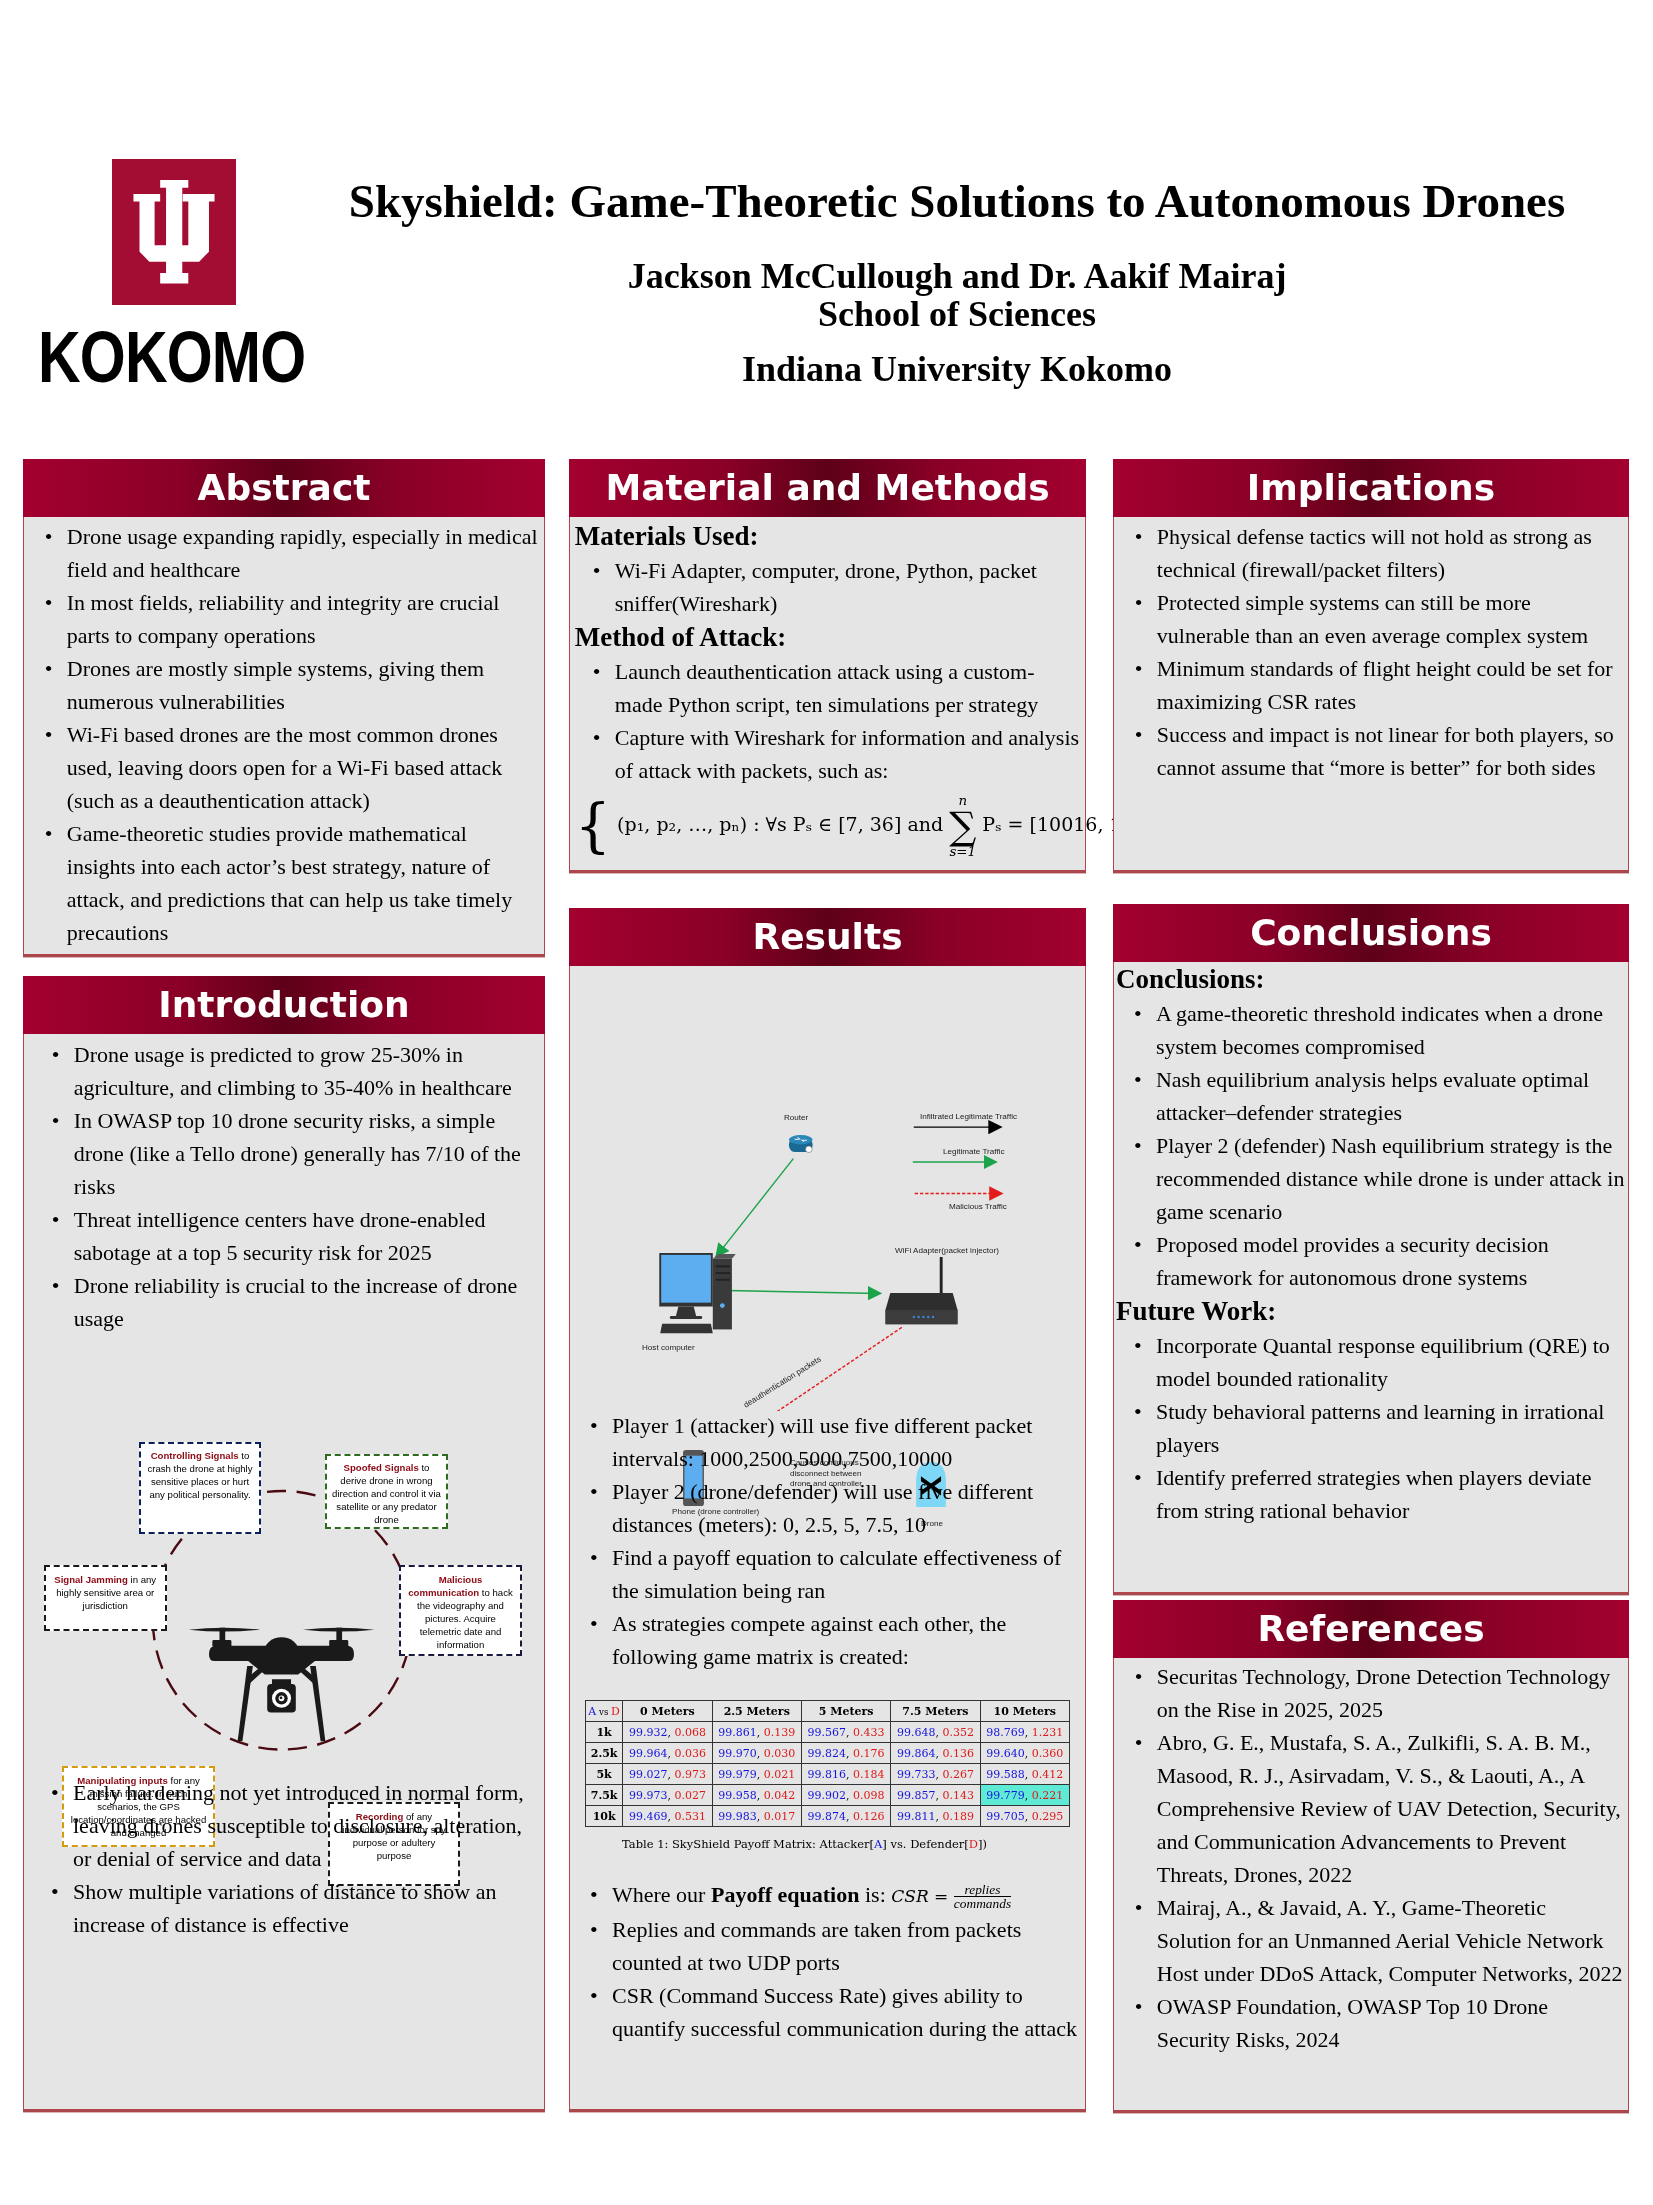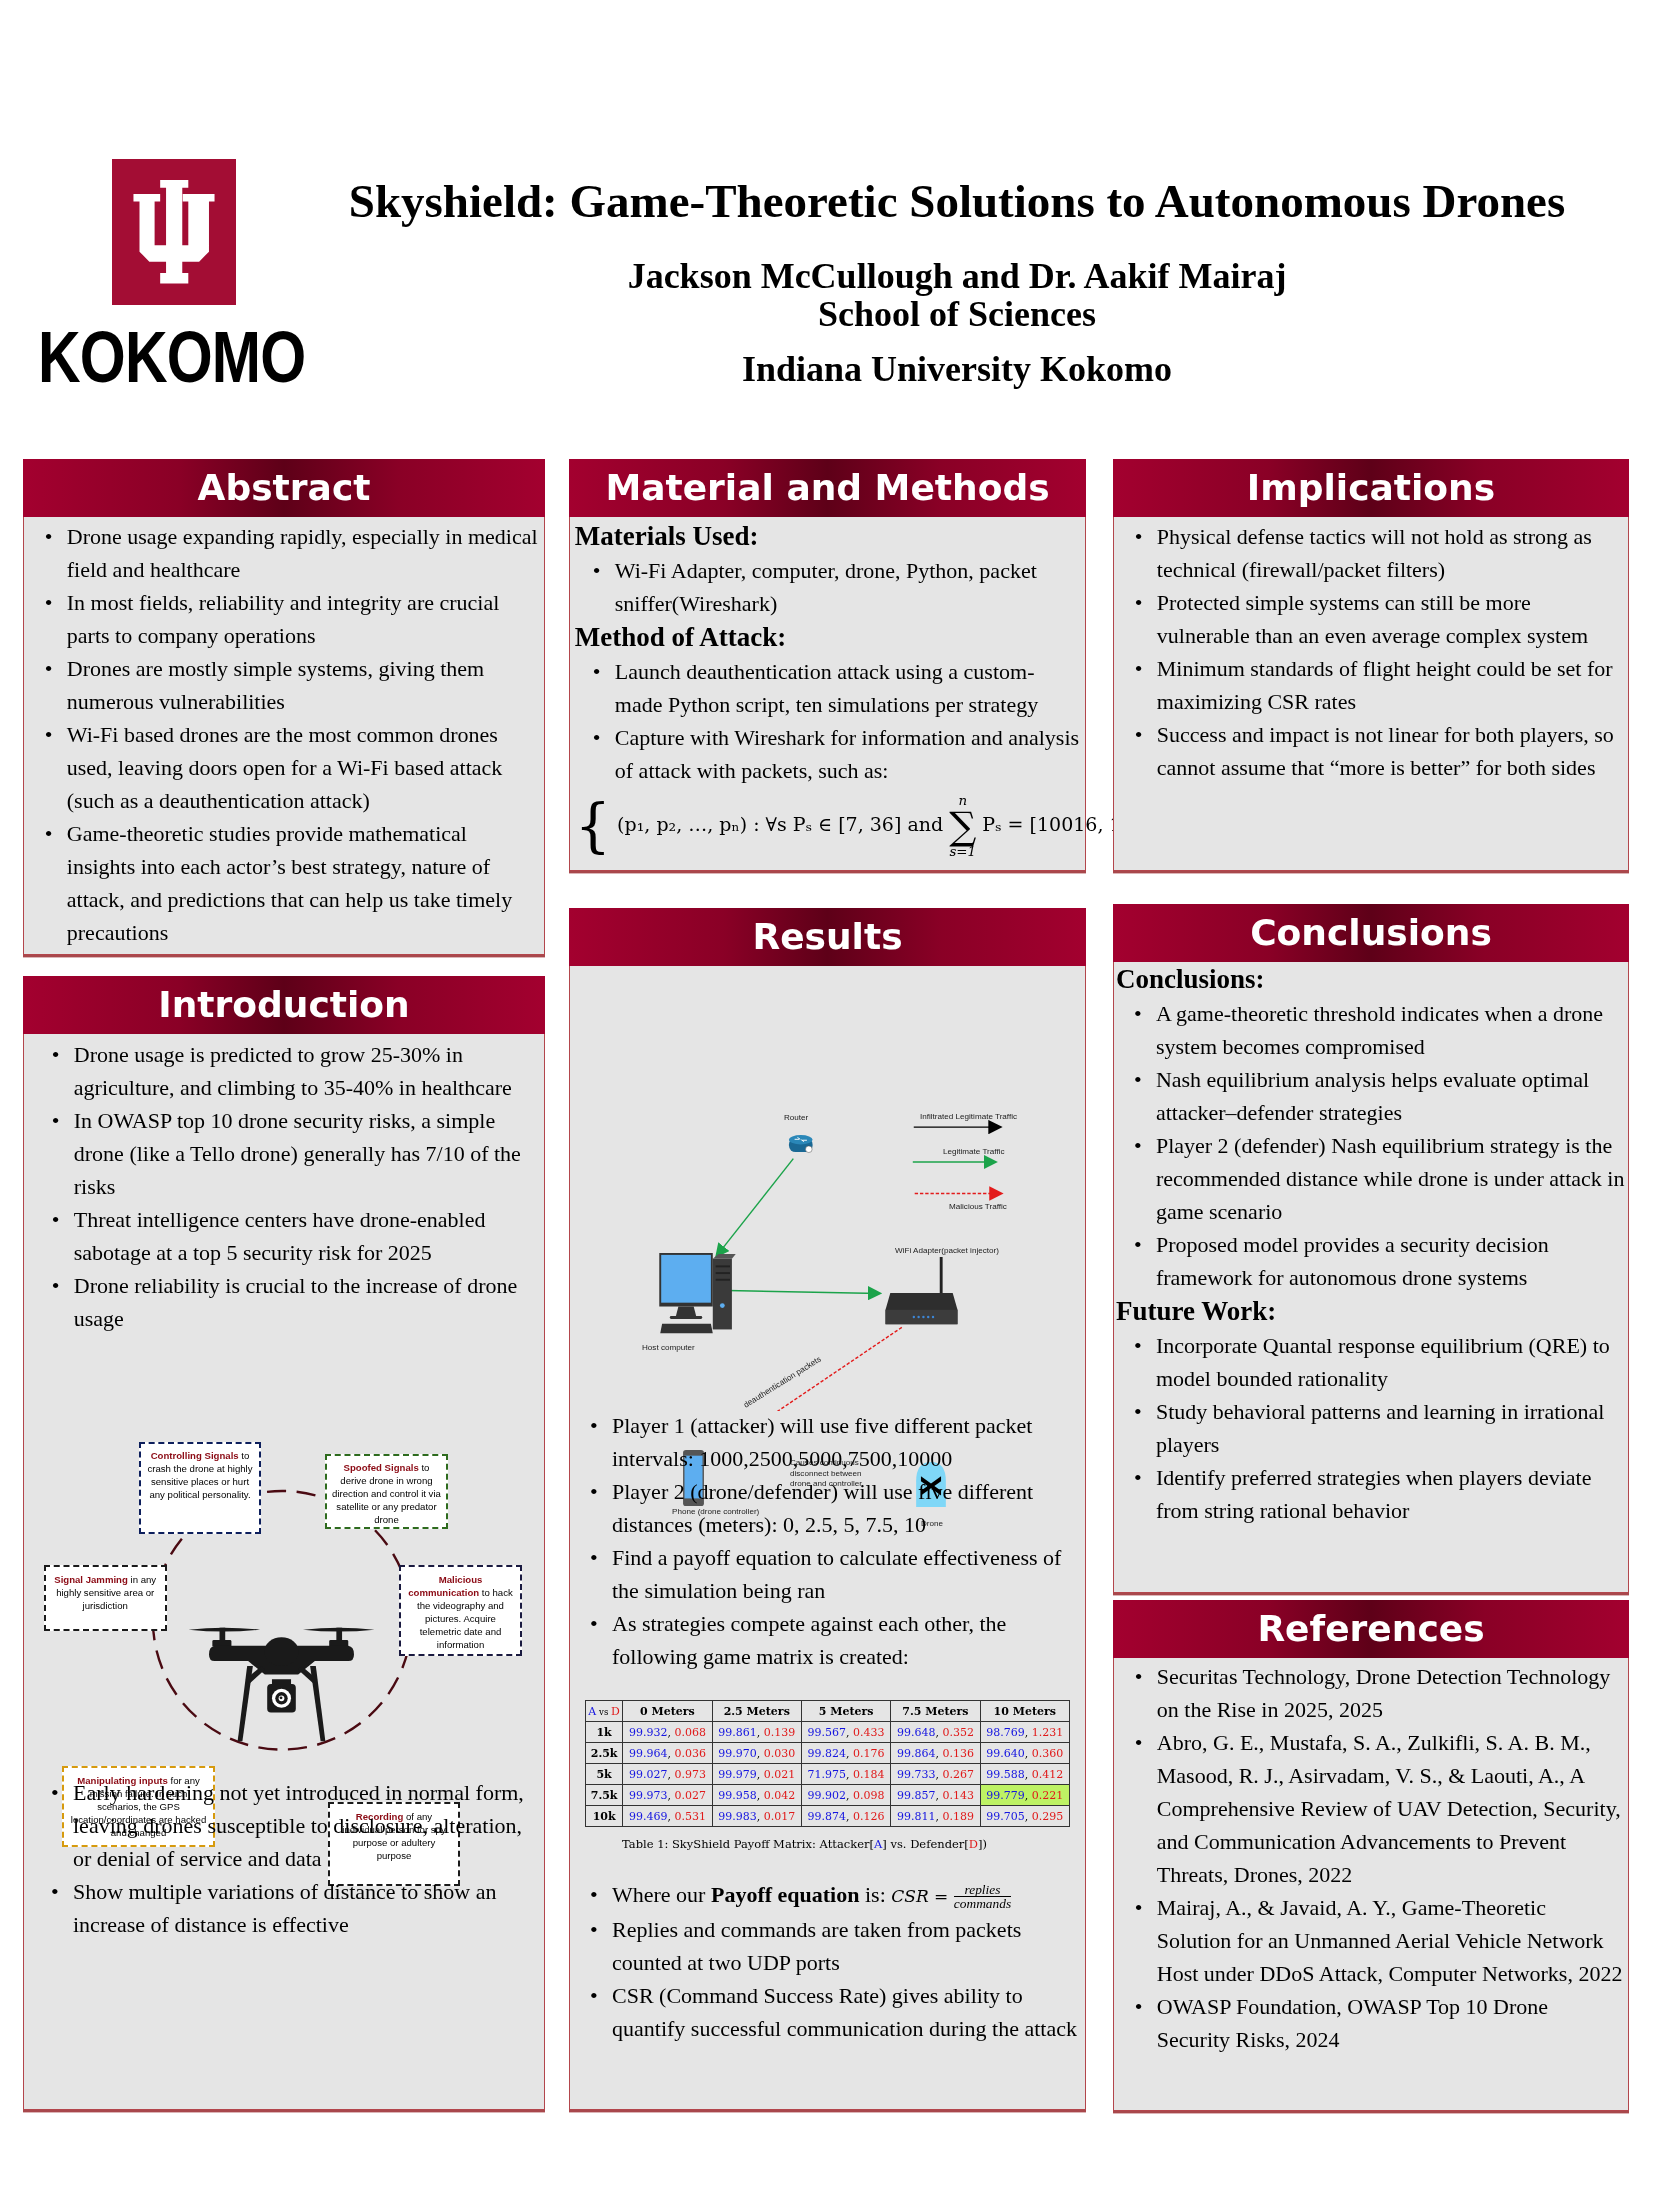--- a/index.html
+++ b/index.html
@@ -33,21 +33,21 @@
   .dbox b{color:#8B0A14;}
   
   .net-label{position:absolute;font-family:"Liberation Sans",sans-serif;font-size:8.1px;color:#222;white-space:nowrap;}
   
   table.pm{position:absolute;left:585px;top:1700px;width:485px;border-collapse:collapse;font-family:"DejaVu Serif",serif;font-size:11px;}
   table.pm td,table.pm th{border:1px solid #333;text-align:center;height:20px;padding:0;}
   table.pm th{font-weight:700;}
   table.pm td.rh{font-weight:700;}
   .blue{color:#1515e0;}
   .red{color:#e01a1a;}
-  table.pm td.hl{background:#bef264;}
+  table.pm td.hl{background:#5eead4;}
   .caption{position:absolute;left:622px;top:1837px;font-family:"DejaVu Serif",serif;font-size:11.5px;}
   .frac{display:inline-block;vertical-align:middle;text-align:center;font-style:italic;font-size:13.4px;line-height:13.4px;}
   .frac .n{display:block;border-bottom:1px solid #000;padding:0 1.9px;}
   .frac .d{display:block;}
 </style>
 </head>
 <body>
 
 <div class="logo-box">
   <svg viewBox="0 0 780 913">
@@ -293,21 +293,21 @@
     <td><span class="blue">99.964</span>, <span class="red">0.036</span></td>
     <td><span class="blue">99.970</span>, <span class="red">0.030</span></td>
     <td><span class="blue">99.824</span>, <span class="red">0.176</span></td>
     <td><span class="blue">99.864</span>, <span class="red">0.136</span></td>
     <td><span class="blue">99.640</span>, <span class="red">0.360</span></td>
   </tr>
   <tr>
     <td class="rh">5k</td>
     <td><span class="blue">99.027</span>, <span class="red">0.973</span></td>
     <td><span class="blue">99.979</span>, <span class="red">0.021</span></td>
-    <td><span class="blue">71.975</span>, <span class="red">0.184</span></td>
+    <td><span class="blue">99.816</span>, <span class="red">0.184</span></td>
     <td><span class="blue">99.733</span>, <span class="red">0.267</span></td>
     <td><span class="blue">99.588</span>, <span class="red">0.412</span></td>
   </tr>
   <tr>
     <td class="rh">7.5k</td>
     <td><span class="blue">99.973</span>, <span class="red">0.027</span></td>
     <td><span class="blue">99.958</span>, <span class="red">0.042</span></td>
     <td><span class="blue">99.902</span>, <span class="red">0.098</span></td>
     <td><span class="blue">99.857</span>, <span class="red">0.143</span></td>
     <td class="hl"><span class="blue">99.779</span>, <span class="red">0.221</span></td>

